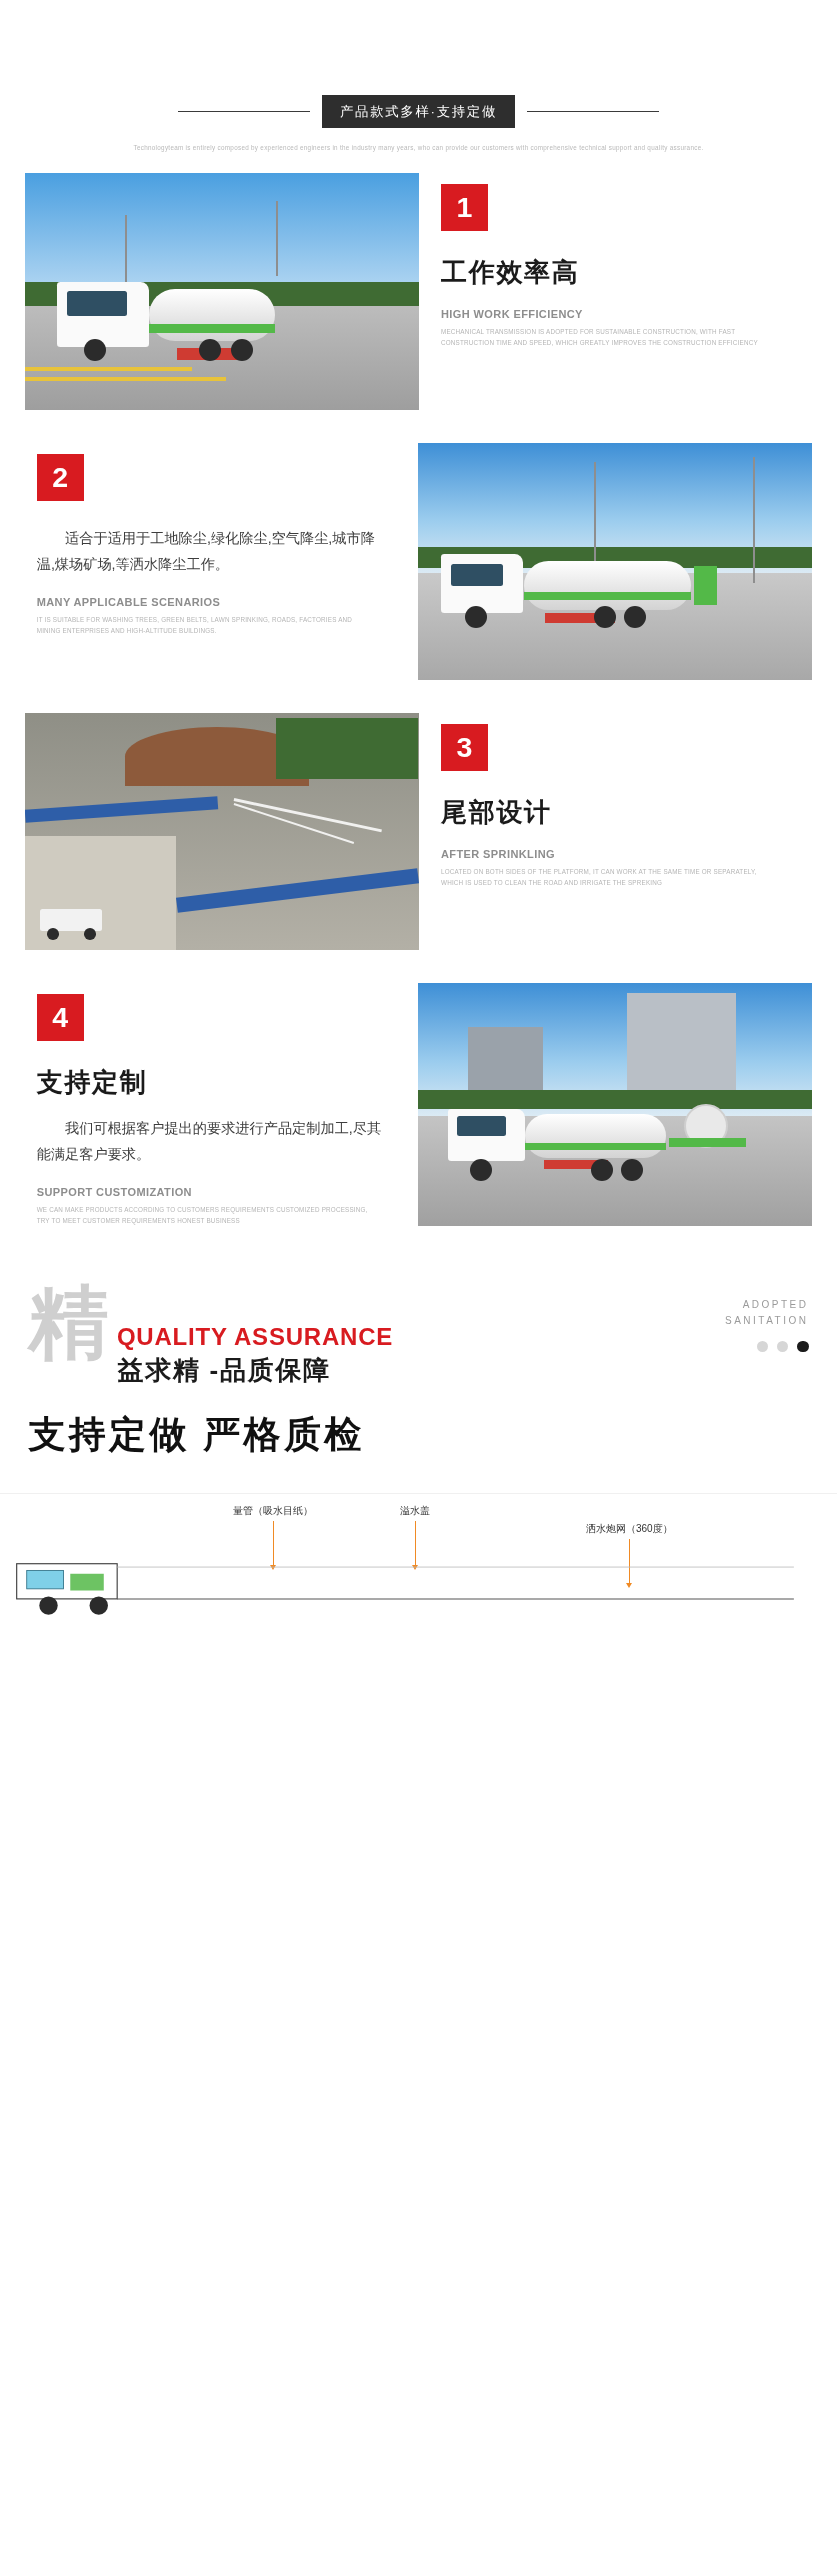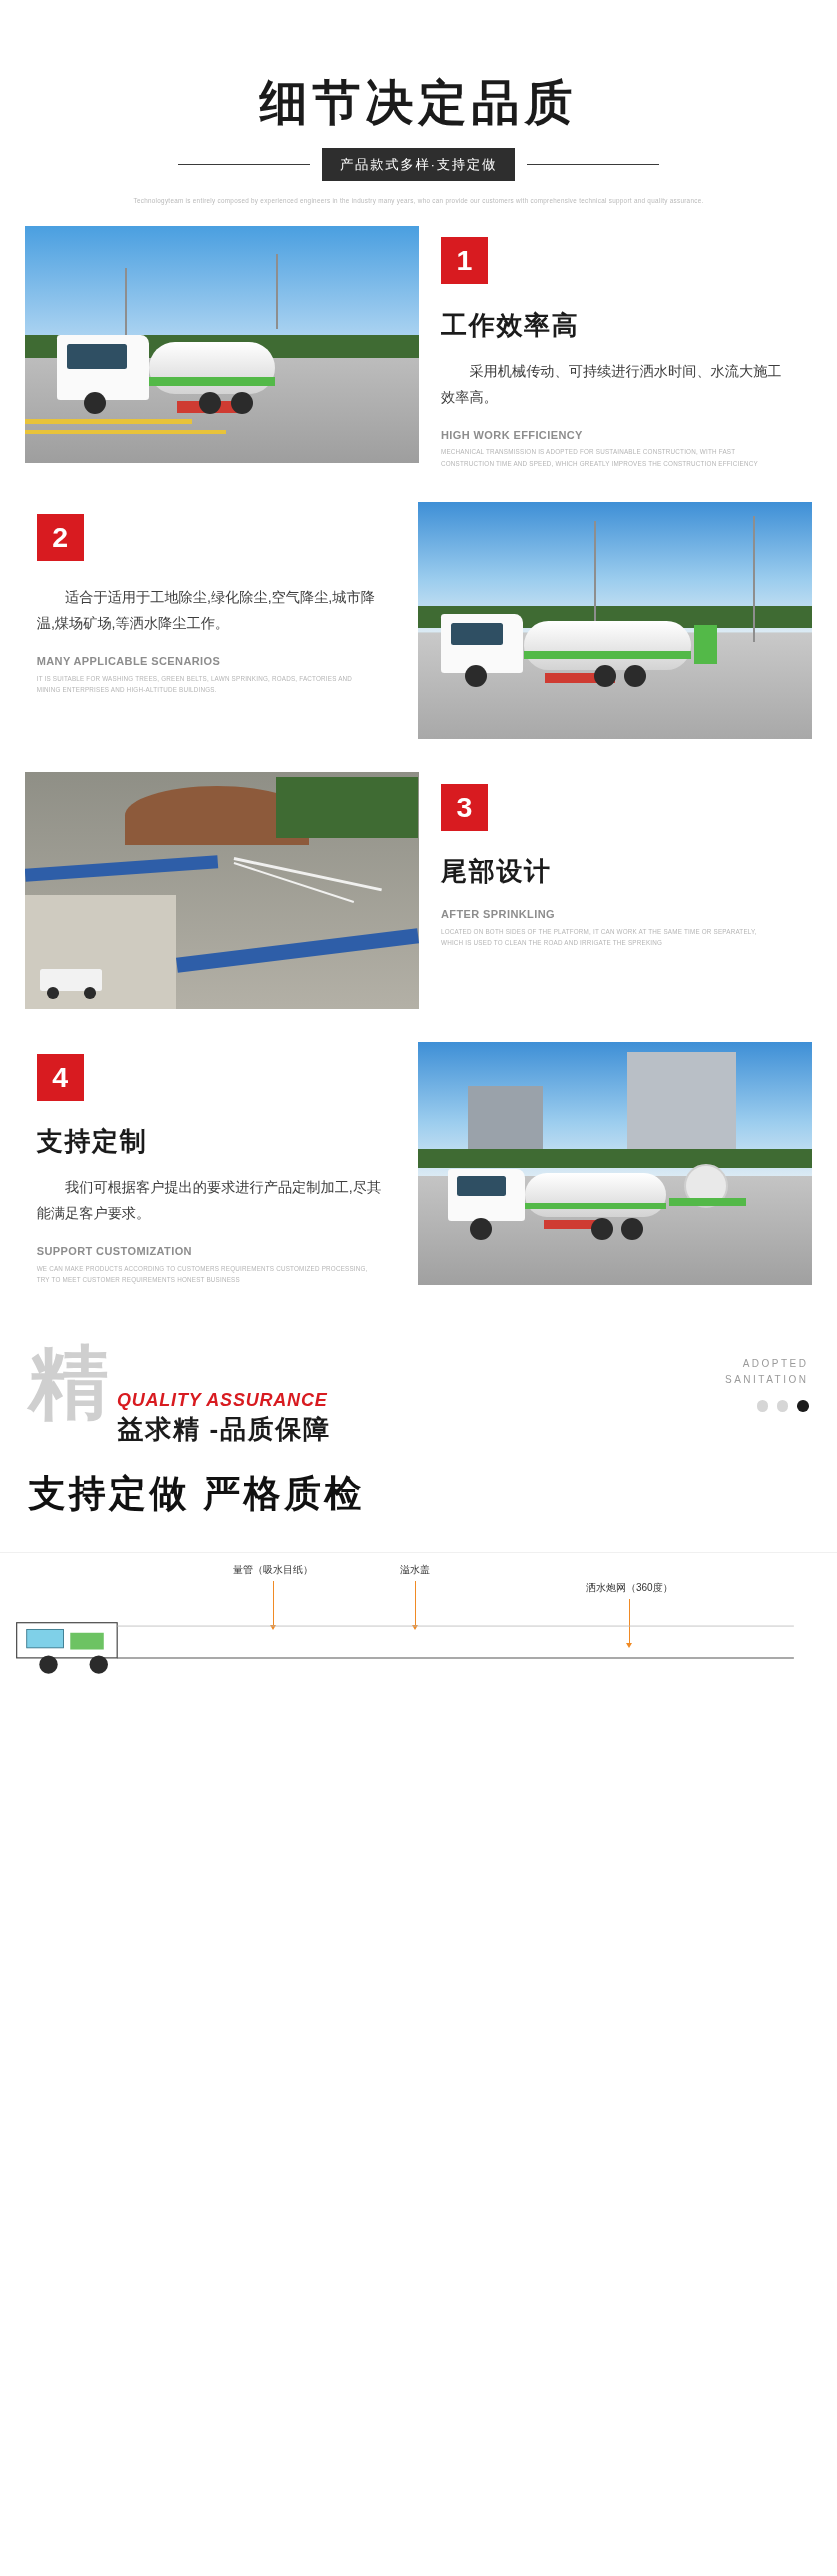--- a/index.html
+++ b/index.html
@@ -150,26 +150,25 @@
     align-items: flex-end;
     gap: 8.4px;
   }
   .q-big-char {
     font-size: 80px;
     font-weight: bold;
     color: #cfcfcf;
     line-height: .95;
   }
   .q-en {
-    font-size: 18px;
+    font-size: 24px;
     font-weight: bold;
     color: #d81b20;
     letter-spacing: 0.8px;
     padding-bottom: 10px;
-    font-style: italic;
   }
   .q-row2 {
     margin-top: -8.4px;
     padding-left: 89px;
     font-size: 26px;
     font-weight: bold;
     letter-spacing: 1.7px;
     color: #1b1b1b;
   }
   .q-row3 {
@@ -247,21 +246,20 @@
   .bldg { position:absolute; background:#b9bfc6; }
   .bldg2 { position:absolute; background:#9aa2aa; }
   .treeline { position:absolute; background:#3f6b33; }
   .pole { position:absolute; width:1.7px; background:#8e8e8e; }
   .fan { position:absolute; border-radius:50%; background:#e9e9e9; border:2.5px solid #cfcfcf; }
 </style>
 </head>
 <body>
 
 <div class="header">
-  <h1>细节决定品质</h1>
   <div class="header-sub-wrap">
     <span class="header-rule"></span>
     <span class="header-sub">产品款式多样·支持定做</span>
     <span class="header-rule"></span>
   </div>
   <div class="header-en">Technologyteam is entirely composed by experienced engineers in the industry many years, who can provide our customers with comprehensive technical support and quality assurance.</div>
 </div>
 
 <div class="section left-img">
   <div class="photo">
@@ -277,21 +275,20 @@
     <div class="tank" style="left:124px;top:49%;width:126px;height:52px;"></div>
     <div class="stripe-green" style="left:124px;top:64%;width:126px;height:8.4px;"></div>
     <div class="stripe-red" style="left:152px;top:74%;width:60px;height:11.7px;"></div>
     <div class="wheel" style="left:59px;bottom:49px;"></div>
     <div class="wheel" style="left:174px;bottom:49px;"></div>
     <div class="wheel" style="left:206px;bottom:49px;"></div>
   </div>
   <div class="text-col">
     <div class="num-badge">1</div>
     <div class="sec-title">工作效率高</div>
-    <div class="sec-body">采用机械传动、可持续进行洒水时间、水流大施工效率高。</div>
     <div class="sec-en-title">HIGH WORK EFFICIENCY</div>
     <div class="sec-en-body">MECHANICAL TRANSMISSION IS ADOPTED FOR SUSTAINABLE CONSTRUCTION, WITH FAST CONSTRUCTION TIME AND SPEED, WHICH GREATLY IMPROVES THE CONSTRUCTION EFFICIENCY</div>
   </div>
 </div>
 
 <div class="spacer-40"></div>
 
 <div class="section right-img">
   <div class="photo">
     <div class="sky cloudy"></div>

